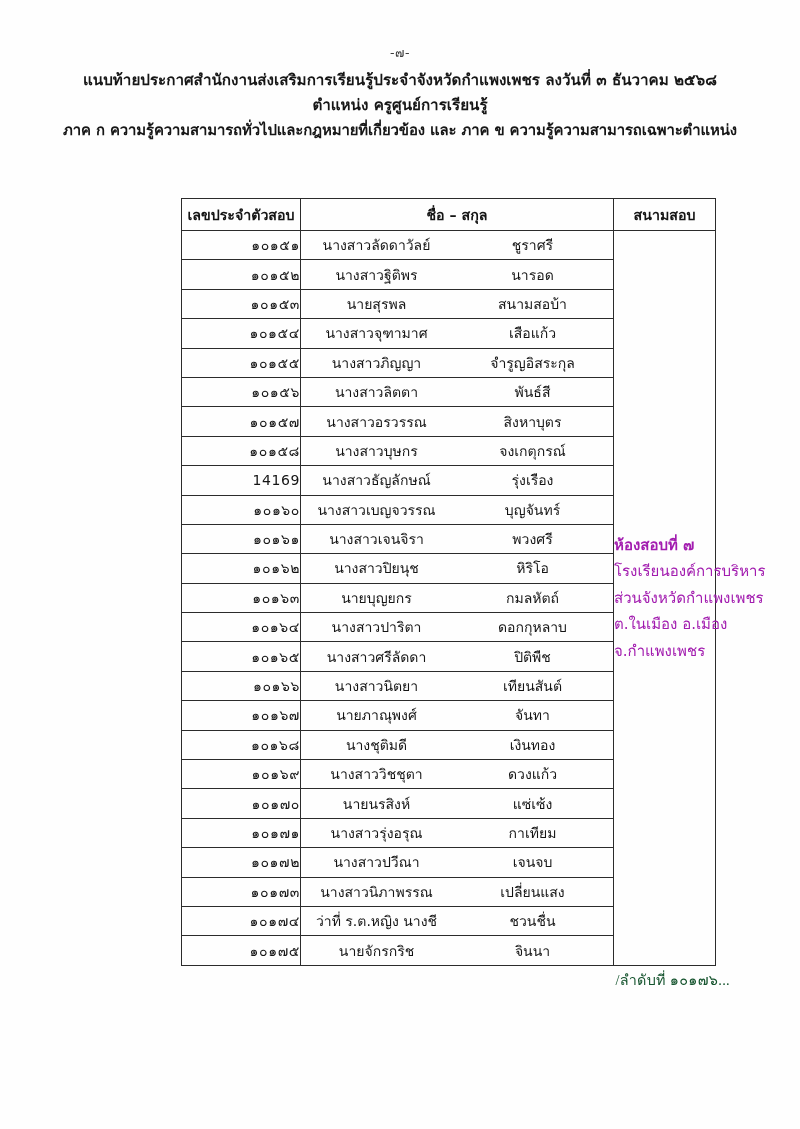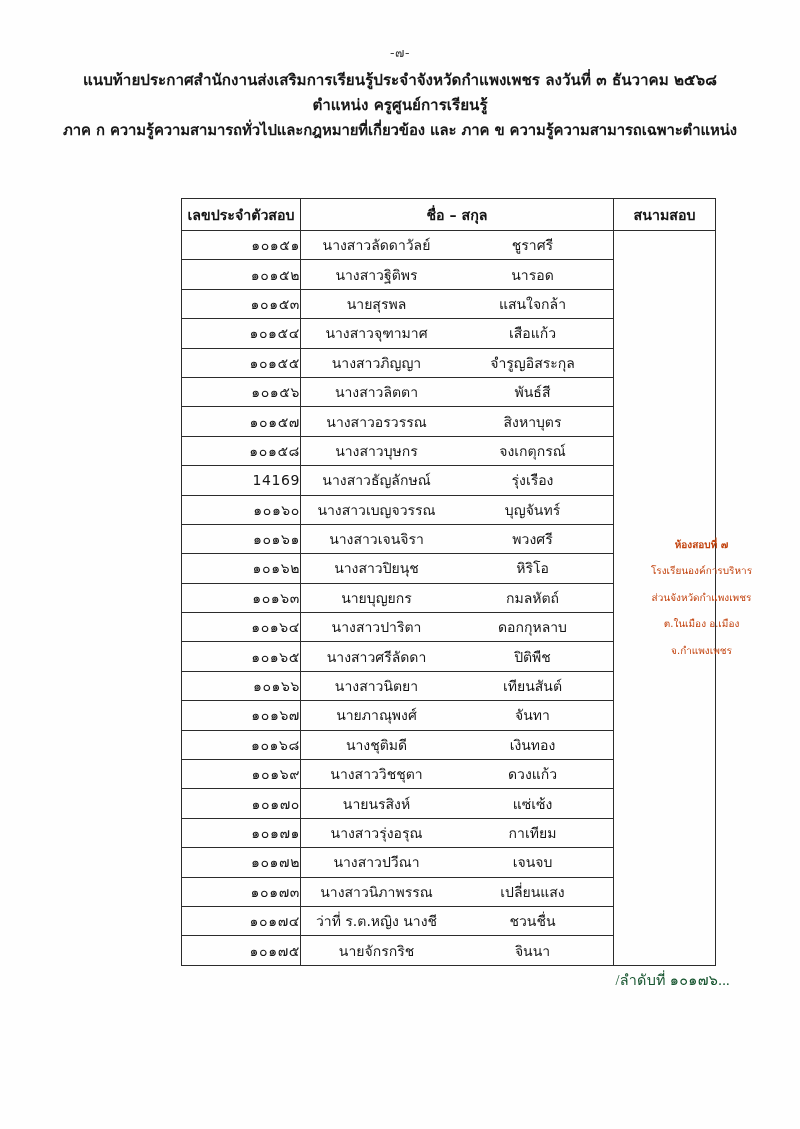--- a/index.html
+++ b/index.html
@@ -116,25 +116,24 @@
     vertical-align: top;
     padding: 3px 0 0 6px;
     overflow: visible;
   }
   .venue-block {
     width: 175px;
     position: relative;
     z-index: 2;
   }
   .venue-line {
-    font-size: 10px;
+    font-size: 15px;
     line-height: 26.5px;
     white-space: nowrap;
-    color: #c2410c;
-    text-align: center;
+    color: #a21caf;
   }
   .venue-line.first {
     font-weight: 600;
   }
 
   
   .footer-note {
     position: absolute;
     right: 70px;
     top: 968px;
@@ -198,21 +197,21 @@
                 <span class="given">นางสาวฐิติพร</span>
                 <span class="surname">นารอด</span>
               </div>
             </td>
           </tr>
           <tr>
             <td class="cell-id">๑๐๑๕๓</td>
             <td class="cell-name">
               <div class="name-row">
                 <span class="given">นายสุรพล</span>
-                <span class="surname">แสนใจกล้า</span>
+                <span class="surname">สนามสอบ้า</span>
               </div>
             </td>
           </tr>
           <tr>
             <td class="cell-id">๑๐๑๕๔</td>
             <td class="cell-name">
               <div class="name-row">
                 <span class="given">นางสาวจุฑามาศ</span>
                 <span class="surname">เสือแก้ว</span>
               </div>

